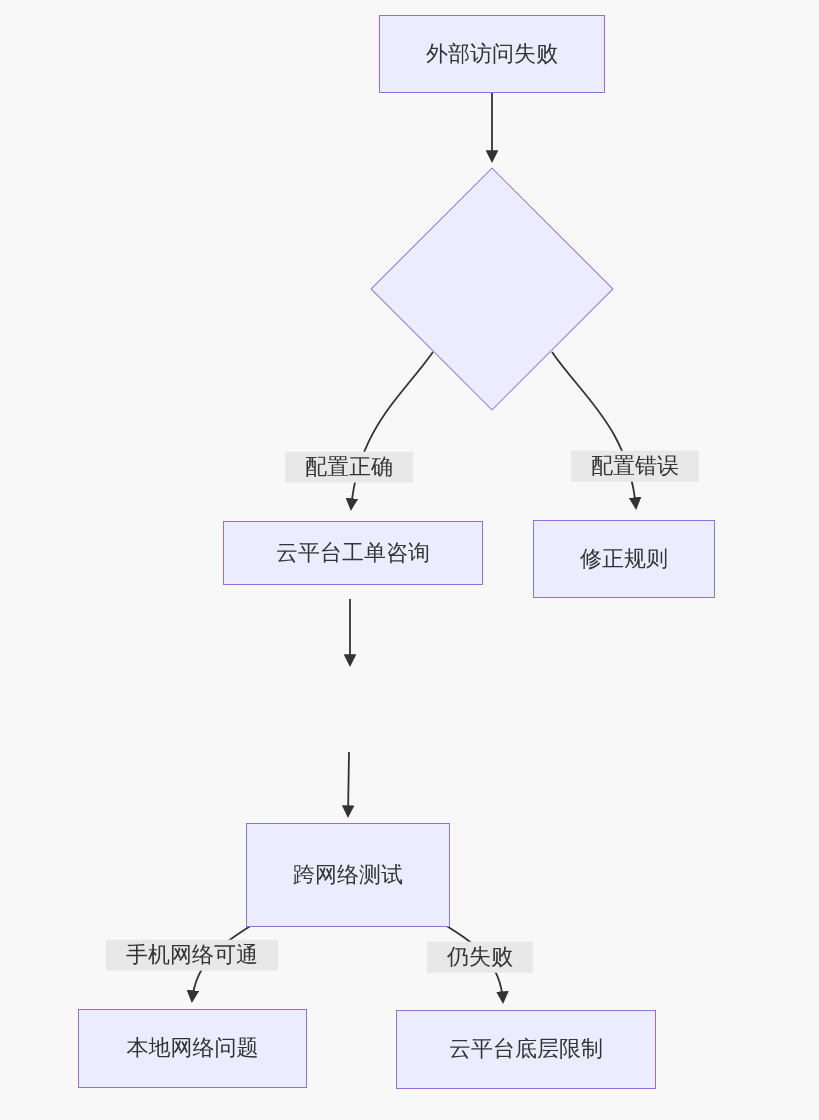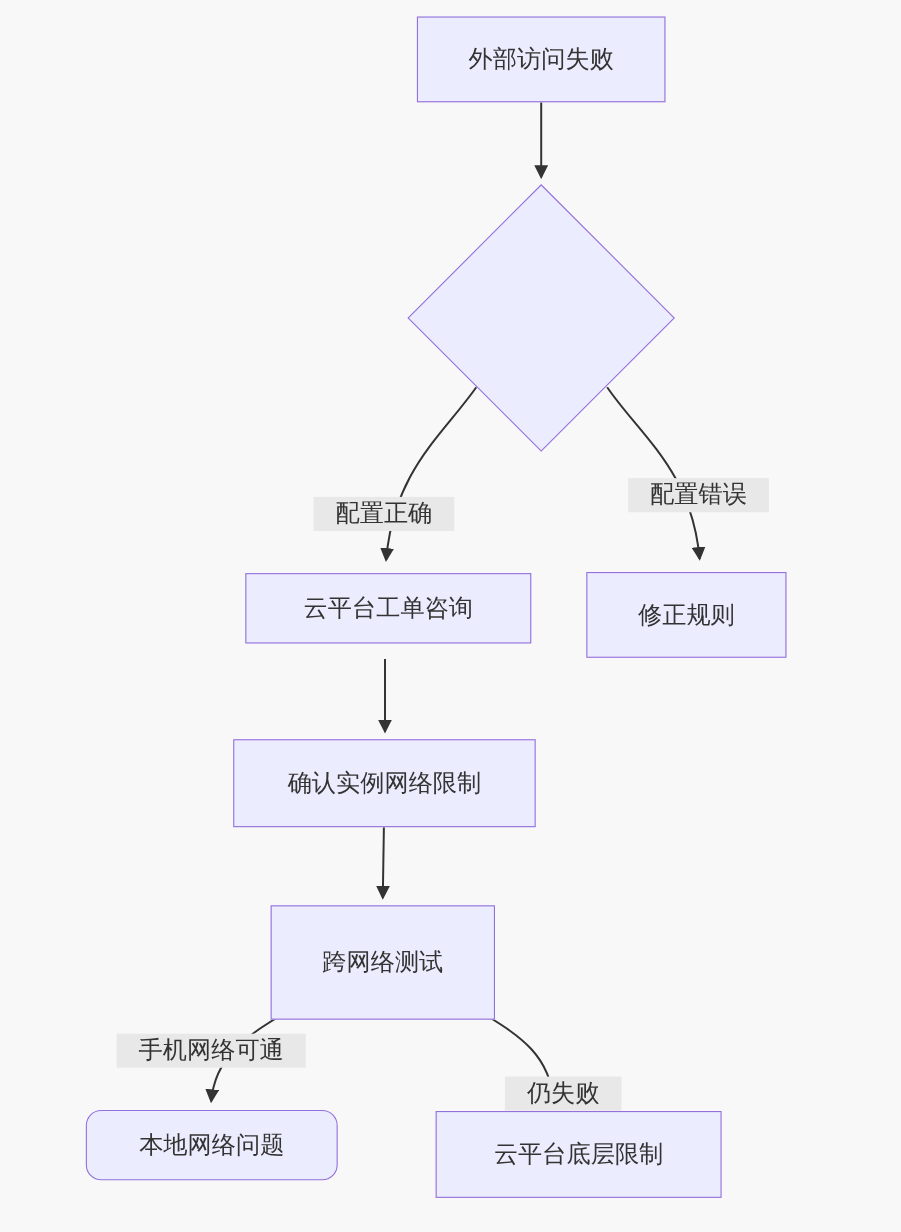--- a/index.html
+++ b/index.html
@@ -45,21 +45,21 @@
     font-size: 22px;
     line-height: 1.2;
     color: var(--text);
     white-space: nowrap;
   }
   .node-a { left: 379px; top: 15px;  width: 226px; height: 78px; }
   .node-c { left: 223px; top: 521px; width: 260px; height: 64px; }
   .node-d { left: 533px; top: 520px; width: 182px; height: 78px; }
   .node-e { left: 212px; top: 672px; width: 275px; height: 80px; }
   .node-f { left: 246px; top: 823px; width: 204px; height: 104px; }
-  .node-g { left: 78px;  top: 1009px; width: 229px; height: 64px; border-radius: 14px; }
+  .node-g { left: 78px;  top: 1009px; width: 229px; height: 79px; }
   .node-h { left: 396px; top: 1010px; width: 260px; height: 79px; }
   .diamond-shape {
     position: absolute;
     left: 406px; top: 203px;
     width: 172px; height: 172px;
     box-sizing: border-box;
     background: var(--node_fill);
     border: 1px solid var(--node_border);
     transform: rotate(45deg);
   }
@@ -75,23 +75,23 @@
     position: absolute;
     transform: translate(-50%, -50%);
     background: var(--label_bg);
     color: var(--text);
     font-size: 22px;
     line-height: 1.3;
     padding: 1px 20px;
     white-space: nowrap;
   }
   .label-bc { left: 349px; top: 467px; }
-  .label-bd { left: 635px; top: 450px; }
+  .label-bd { left: 635px; top: 466px; }
   .label-fg { left: 192px; top: 955px; }
-  .label-fh { left: 512px; top: 957px; margin-top: 37px; }
+  .label-fh { left: 480px; top: 957px; }
 </style>
 </head>
 <body>
 
 <div class="canvas">
 
   <svg class="edge-layer" width="819" height="1120" viewBox="0 0 819 1120" xmlns="http://www.w3.org/2000/svg">
     <defs>
       <marker id="arrow" viewBox="0 0 10 10" refX="8.5" refY="5" markerWidth="7" markerHeight="7" orient="auto-start-reverse">
         <path class="arrowhead" d="M 0 0 L 10 5 L 0 10 z"></path>
@@ -116,23 +116,20 @@
   <div class="edge-label label-bd">配置错误</div>
 
   <div class="node node-c">
     <span>云平台工单咨询</span>
   </div>
 
   <div class="node node-d">
     <span>修正规则</span>
   </div>
 
-  <div class="node node-e">
-    <span>确认实例网络限制</span>
-  </div>
 
   <div class="node node-f">
     <span>跨网络测试</span>
   </div>
 
   <div class="edge-label label-fg">手机网络可通</div>
   <div class="edge-label label-fh">仍失败</div>
 
   <div class="node node-g">
     <span>本地网络问题</span>

